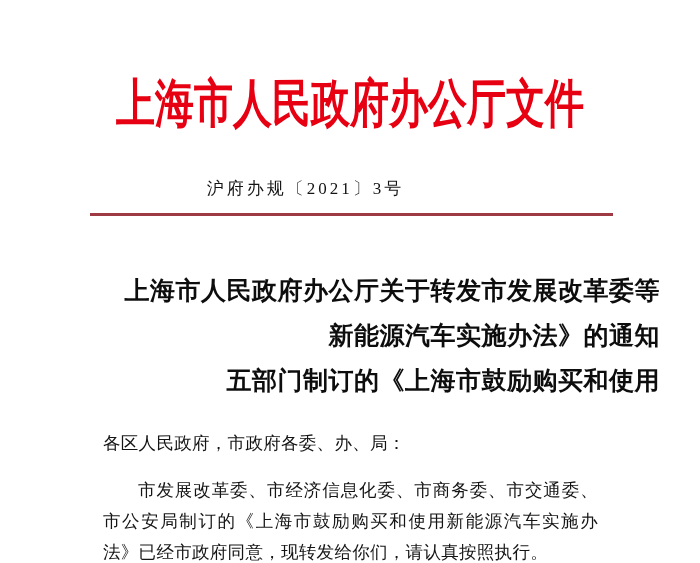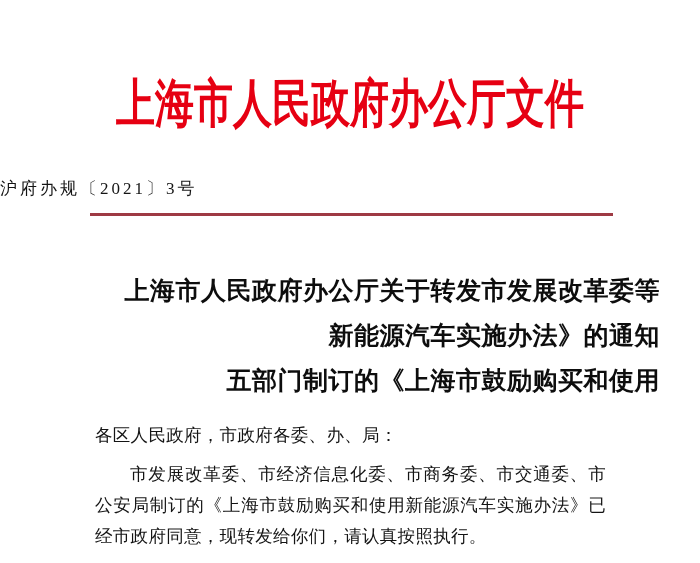--- a/index.html
+++ b/index.html
@@ -41,21 +41,21 @@
     letter-spacing: 0px;
   }
   
   .doc-number {
     position: absolute;
     top: 177px;
     left: 0;
     width: 611px;
     height: 24px;
     line-height: 24px;
-    text-align: left;
+    text-align: center;
     font-size: 17px;
     letter-spacing: 3px;
     color: var(--text-color);
   }
   
   .red-divider {
     position: absolute;
     top: 213px;
     left: 90px;
     width: 523px;
@@ -81,21 +81,21 @@
     position: absolute;
     top: 412px;
     left: 87px;
     width: 527px;
     font-size: 17.5px;
     line-height: 31px;
     color: var(--text-color);
     text-align: justify;
     letter-spacing: 0.3px;
   }
-  .doc-body p { margin: 8px; }
+  .doc-body p { margin: 16px; }
   .body-paragraph { text-indent: 2em; }
 </style>
 </head>
 <body>
 
 <div class="page">
 
   <h1 class="red-title">上海市人民政府办公厅文件</h1>
 
   <div class="doc-number">沪府办规〔2021〕3号</div>

